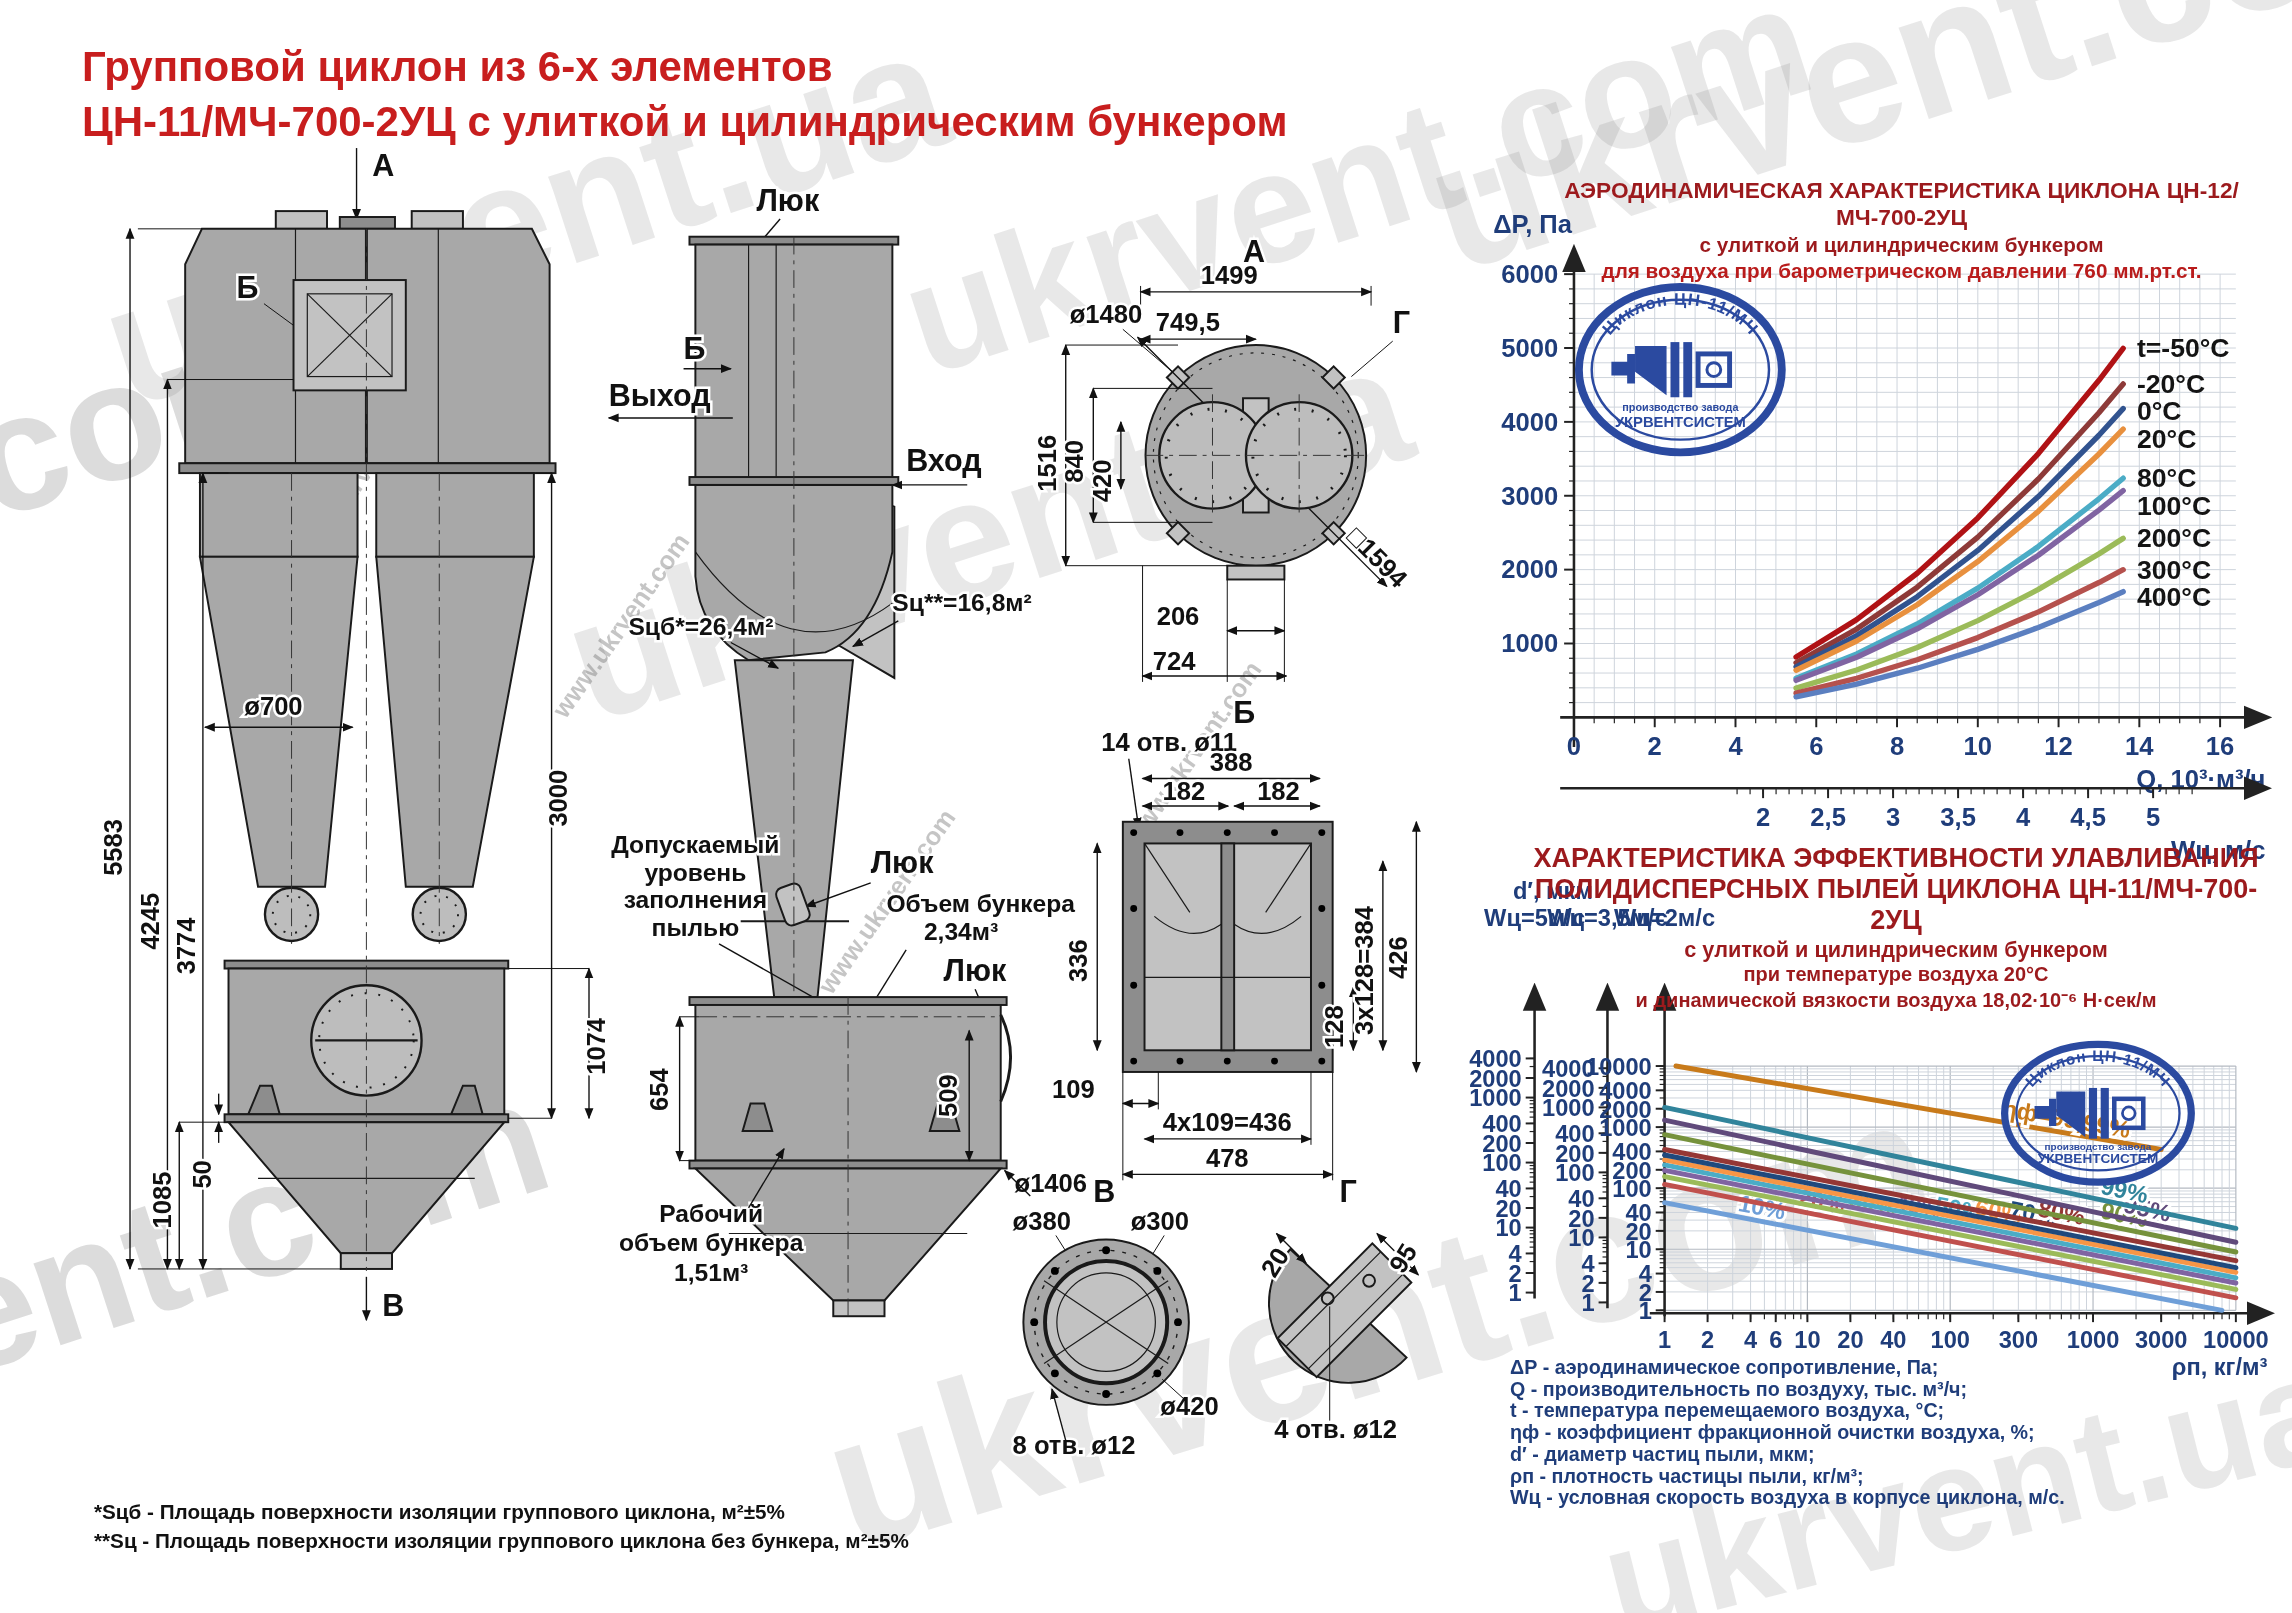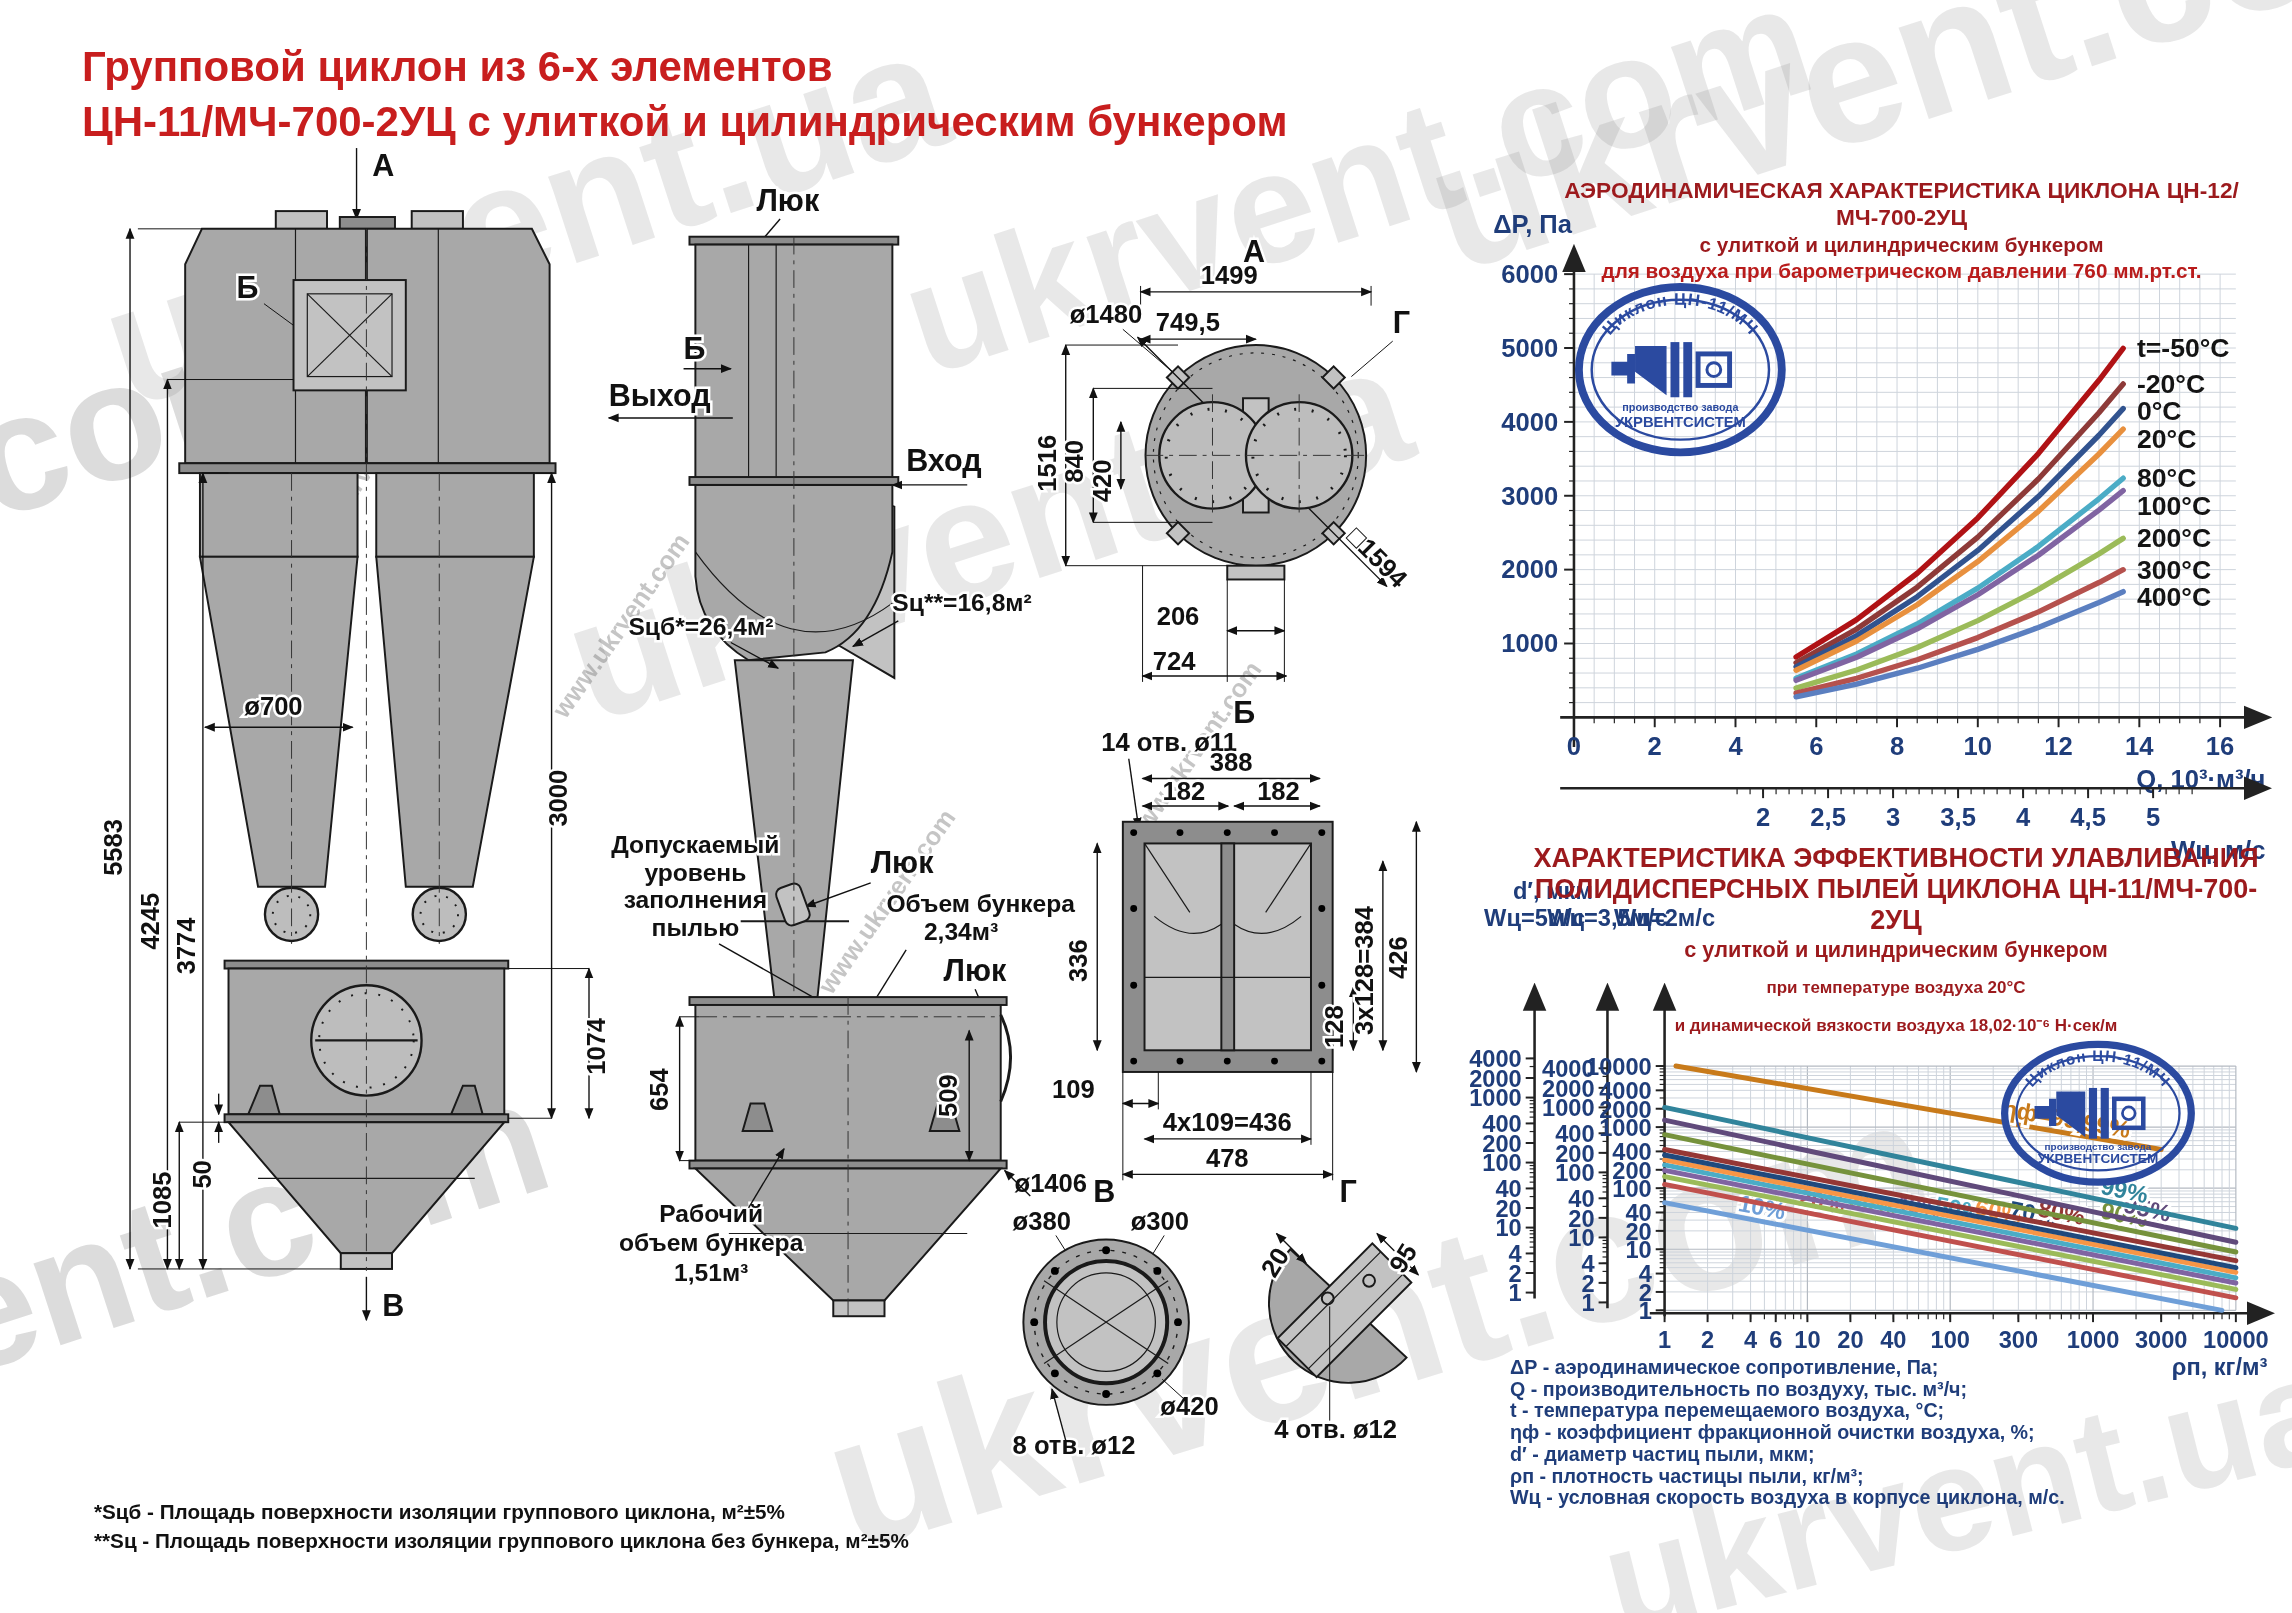--- a/index.html
+++ b/index.html
@@ -16,21 +16,21 @@
       font-size:42px;line-height:55px;}
   
   .chart-title{position:absolute;z-index:5;text-align:center;font-weight:bold;color:#9c1a1d;}
   #aero-title{left:1522px;top:177px;width:759px;}
   #aero-title .l1{font-size:22.7px;}
   #aero-title .l2{font-size:20.7px;margin-top:2px;}
   #aero-title .l3{font-size:20.7px;margin-top:2px;color:#b91c1c;}
   #eff-title{left:1512px;top:843px;width:768px;}
   #eff-title .l1,#eff-title .l2{font-size:27px;}
   #eff-title .l3{font-size:21.7px;margin-top:1px;}
-  #eff-title .l4,#eff-title .l5{font-size:17px;margin-top:15px;}
+  #eff-title .l4,#eff-title .l5{font-size:20px;margin-top:0;}
   
   .legend{position:absolute;left:1510px;top:1357px;z-index:5;color:#1f3d7a;font-weight:bold;
       font-size:19.7px;line-height:21.7px;white-space:nowrap;}
   
   .footnotes{position:absolute;left:94px;top:1498px;z-index:5;color:#111;font-weight:bold;
       font-size:20.7px;line-height:28.6px;white-space:nowrap;}
   svg{position:absolute;left:0;top:0;z-index:4;}
   svg text{font-family:"Liberation Sans",sans-serif;}
   
   .body{fill:#a8a8a8;stroke:#1a1a1a;stroke-width:2;}

